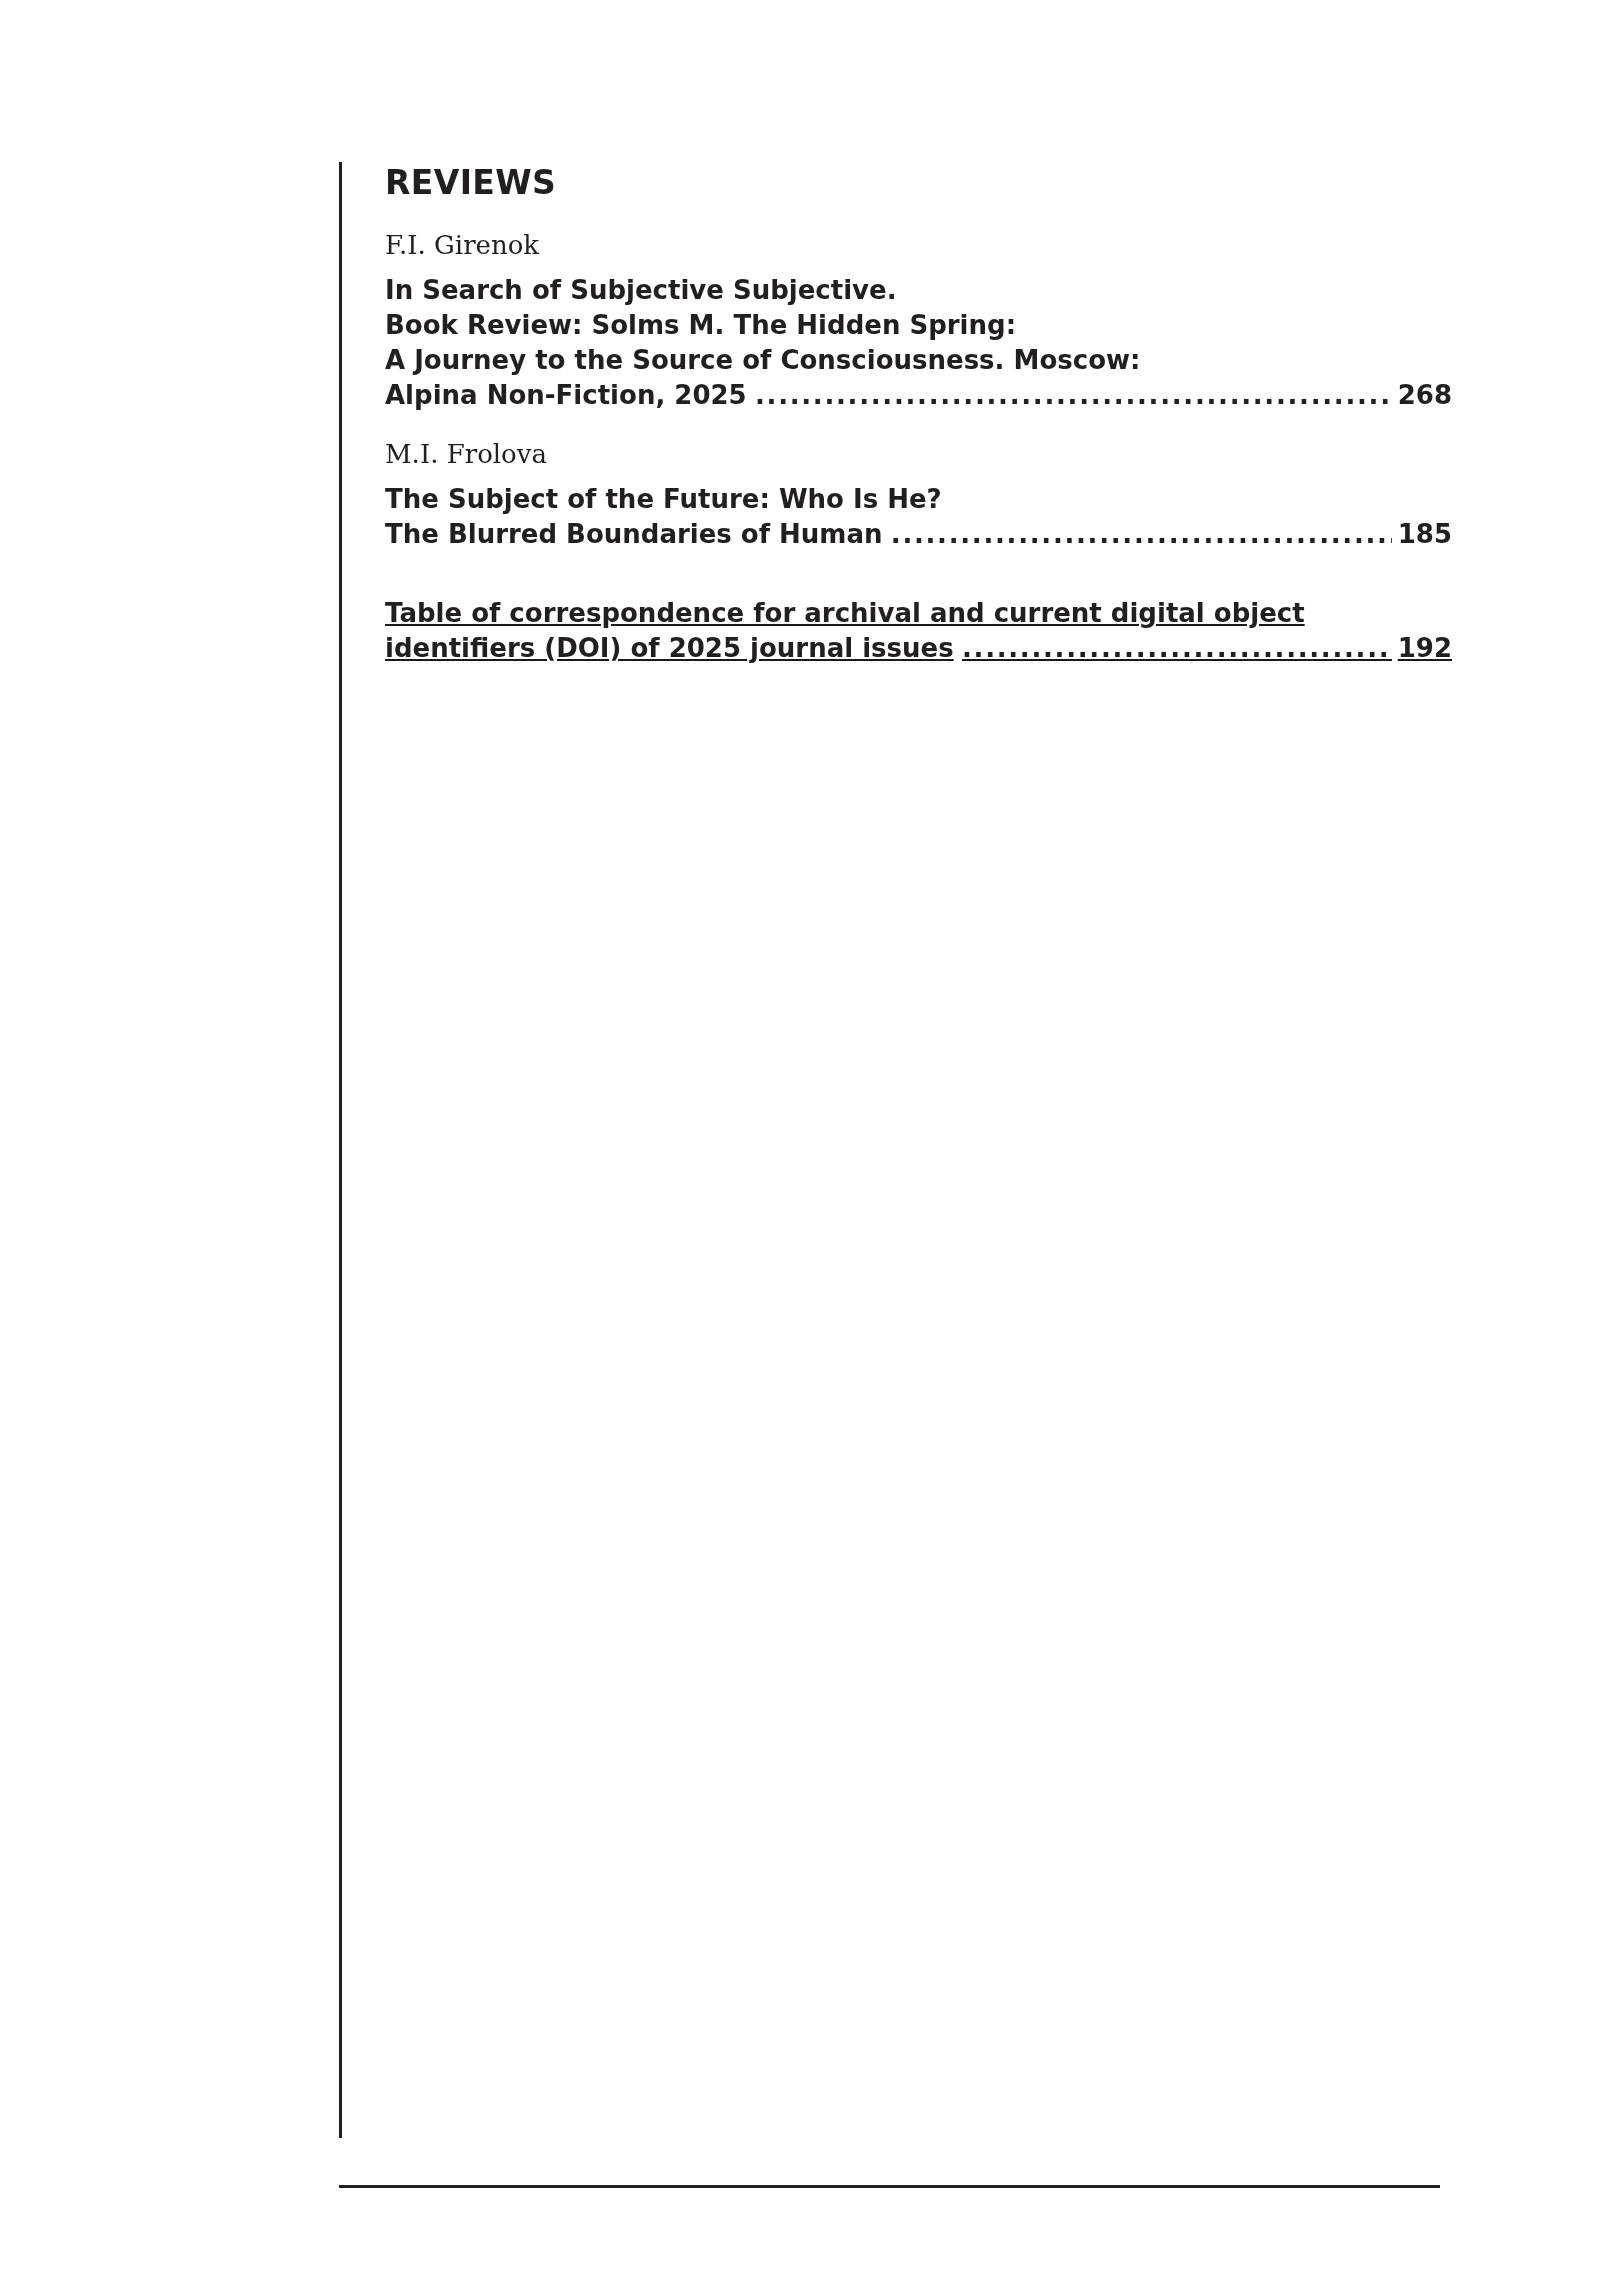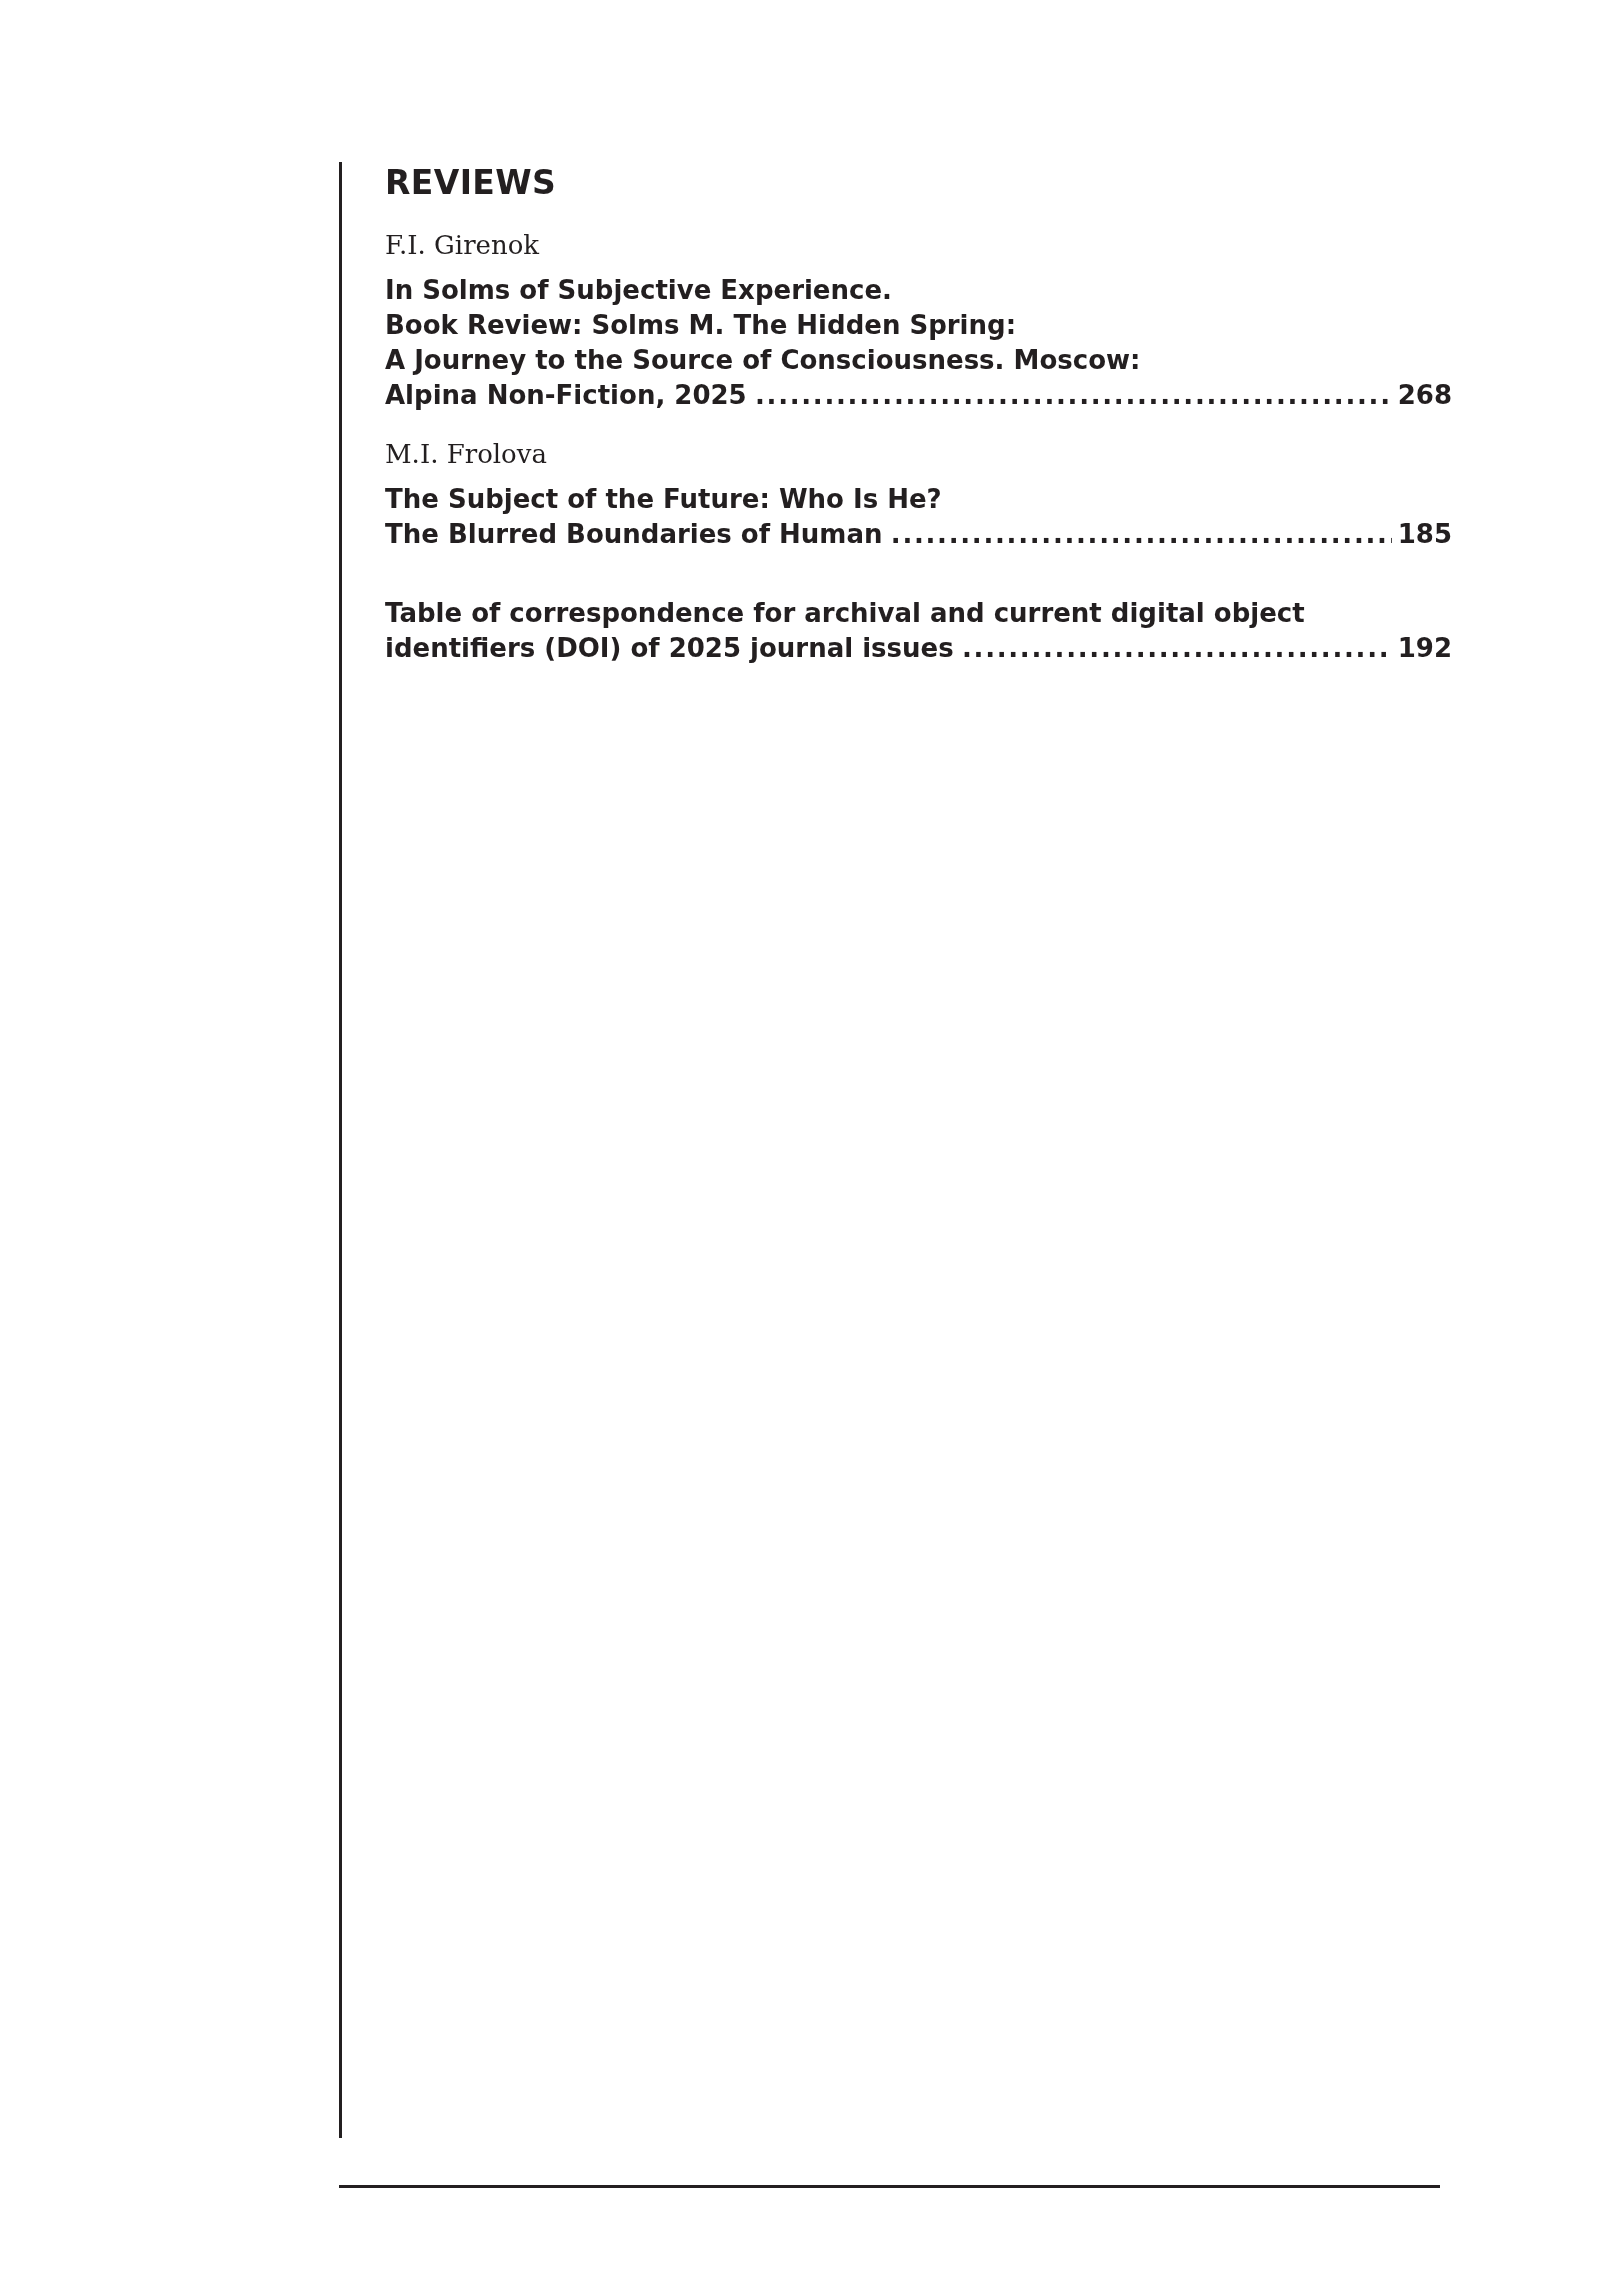--- a/index.html
+++ b/index.html
@@ -106,37 +106,37 @@
     color: #231f20;
   }
   .leader-page {
     flex: 0 0 auto;
     font-weight: bold;
     text-align: right;
     min-width: 55px;
   }
 
   .entry-gap-large { margin-bottom: 45px; }
-  .entry-noauthor { margin-top: 5px; }
+  .entry-noauthor { margin-top: 5px; text-decoration: underline; }
 </style>
 </head>
 <body>
 
 <div class="page">
 
   <div class="vrule"></div>
 
   <div class="content">
 
     <h1 class="section-title">REVIEWS</h1>
 
     <div class="entry">
       <div class="author">F.I. Girenok</div>
       <div class="title-block">
-        <div class="title-line">In Solms of Subjective Experience.</div>
+        <div class="title-line">In Search of Subjective Subjective.</div>
         <div class="title-line">Book Review:  Solms M. The Hidden Spring:</div>
         <div class="title-line">A Journey to the Source of Consciousness. Moscow:</div>
         <div class="leader-line">
           <span class="leader-text">Alpina Non-Fiction, 2025</span>
           <span class="leader-dots">..............................................................</span>
           <span class="leader-page">268</span>
         </div>
       </div>
     </div>
 

